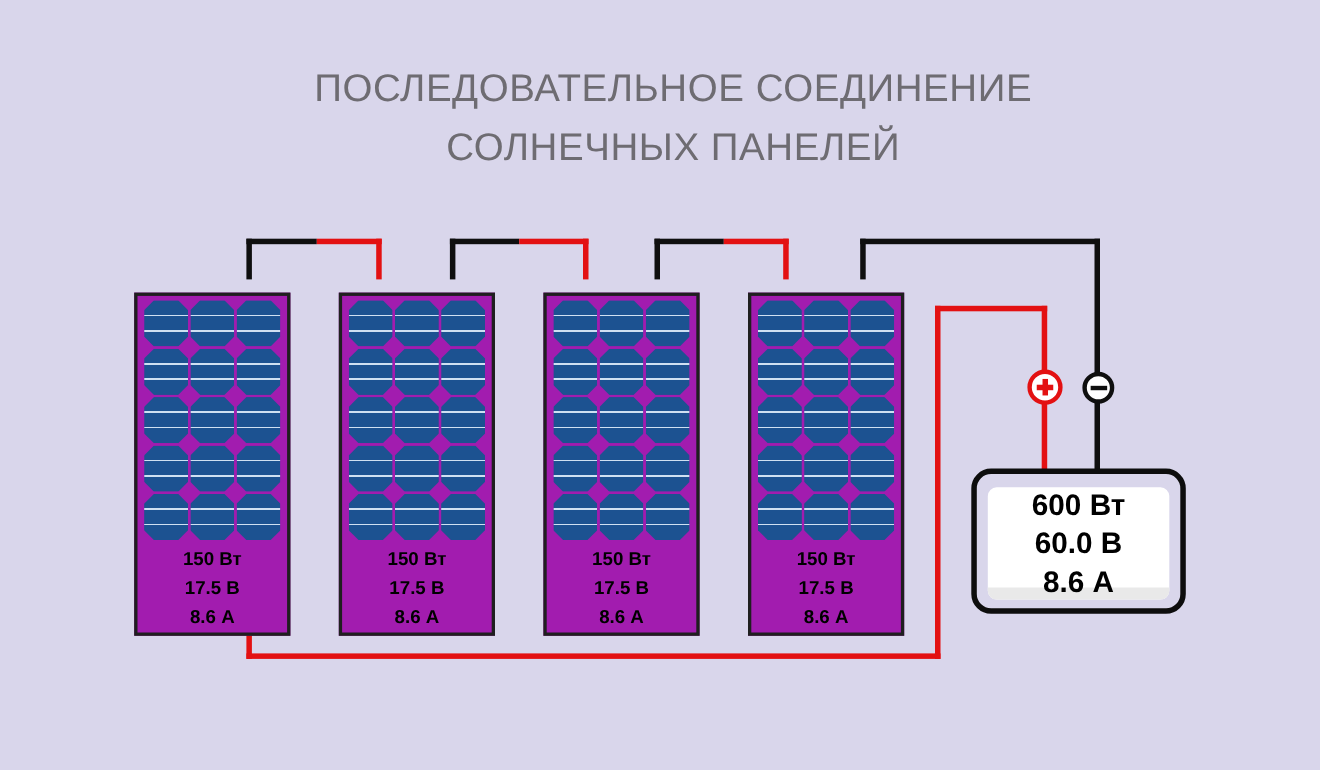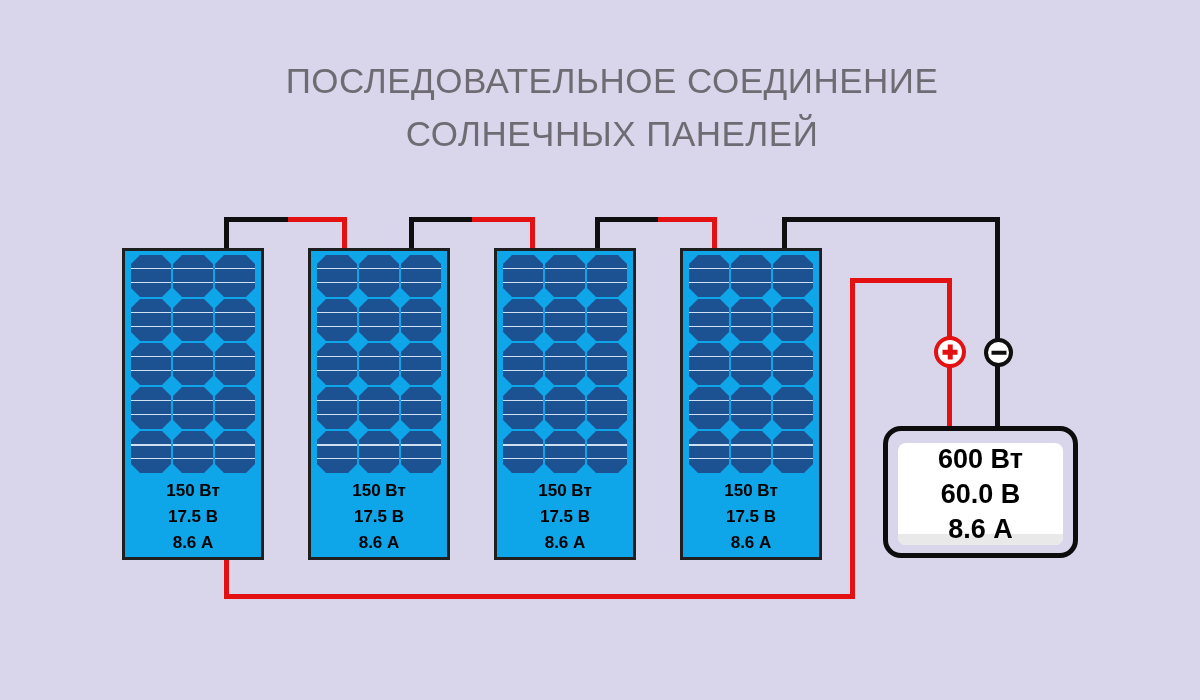--- a/index.html
+++ b/index.html
@@ -23,22 +23,22 @@
     padding-left:12px;
   }
 
   
   .wire{position:absolute;}
   .wire.black{background:#0f0f0f;}
   .wire.red{background:#e31112;}
 
   
   .panel{
-    position:absolute;top:248px;width:142px;height:312px;
-    background:#0ea5e9;
+    position:absolute;top:266px;width:142px;height:312px;
+    background:#a21caf;
     border:3px solid #1f1f1f;
     box-sizing:border-box;
   }
   .cells{
     position:absolute;top:4px;left:6px;width:124px;height:218px;
     display:grid;
     grid-template-columns:repeat(3,40px);
     grid-template-rows:repeat(5,42px);
     gap:2px;
   }

